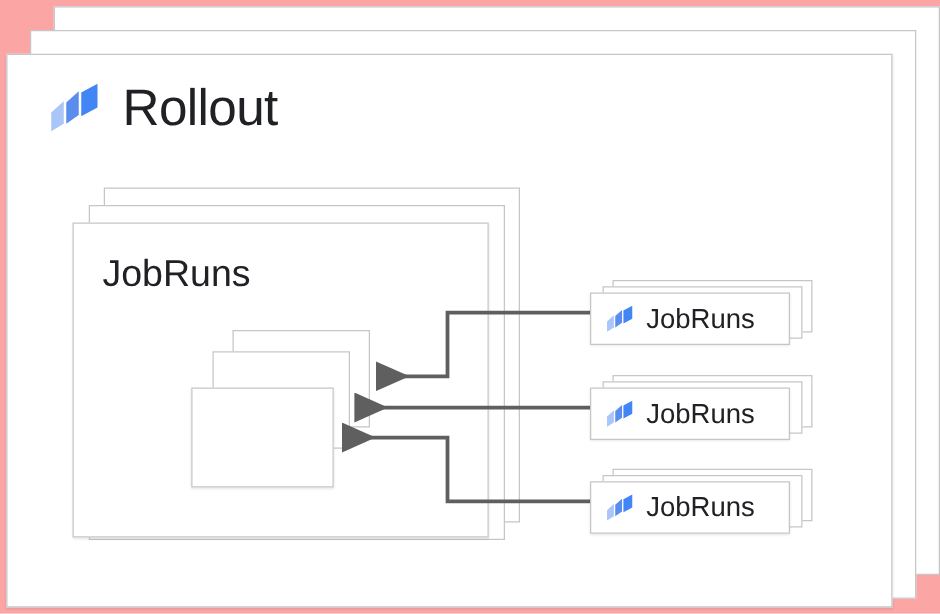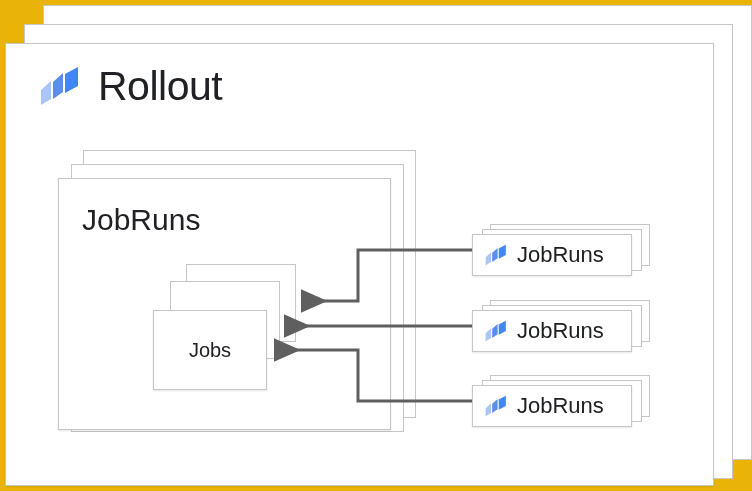--- a/index.html
+++ b/index.html
@@ -8,21 +8,21 @@
     background: #ffffff;
   }
   body {
     font-family: "Liberation Sans", sans-serif;
     -webkit-font-smoothing: antialiased;
   }
   #canvas {
     position: relative;
     width: 752px;
     height: 491px;
-    background: #eab308;
+    background: #fca5a5;
     overflow: hidden;
   }
 
   
   .frame {
     position: absolute;
     background: #ffffff;
     border: 1px solid #c6c6c6;
     box-sizing: border-box;
   }
@@ -166,23 +166,20 @@
   </div>
 
   <div class="frame phases-back2"></div>
   <div class="frame phases-back1"></div>
   <div class="frame phases-front shadowed"></div>
   <div class="phases-title">JobRuns</div>
 
   <div class="frame jobs-back2"></div>
   <div class="frame jobs-back1"></div>
   <div class="frame jobs-front shadowed"></div>
-  <div class="jobs-front-inner">
-    <span class="jobs-label">Jobs</span>
-  </div>
 
   <svg id="connectors" viewBox="0 0 752 491" xmlns="http://www.w3.org/2000/svg">
     <defs>
       <marker id="arrowhead" markerWidth="9" markerHeight="8" refX="8.5" refY="4" orient="auto" markerUnits="strokeWidth">
         <polygon points="9,0 9,8 0,4" fill="#5f5f5f"></polygon>
       </marker>
     </defs>
 
     <path d="M 472,250 L 358,250 L 358,301 L 302,301" fill="none" stroke="#5f5f5f" stroke-width="3" marker-end="url(#arrowhead)"></path>
 

